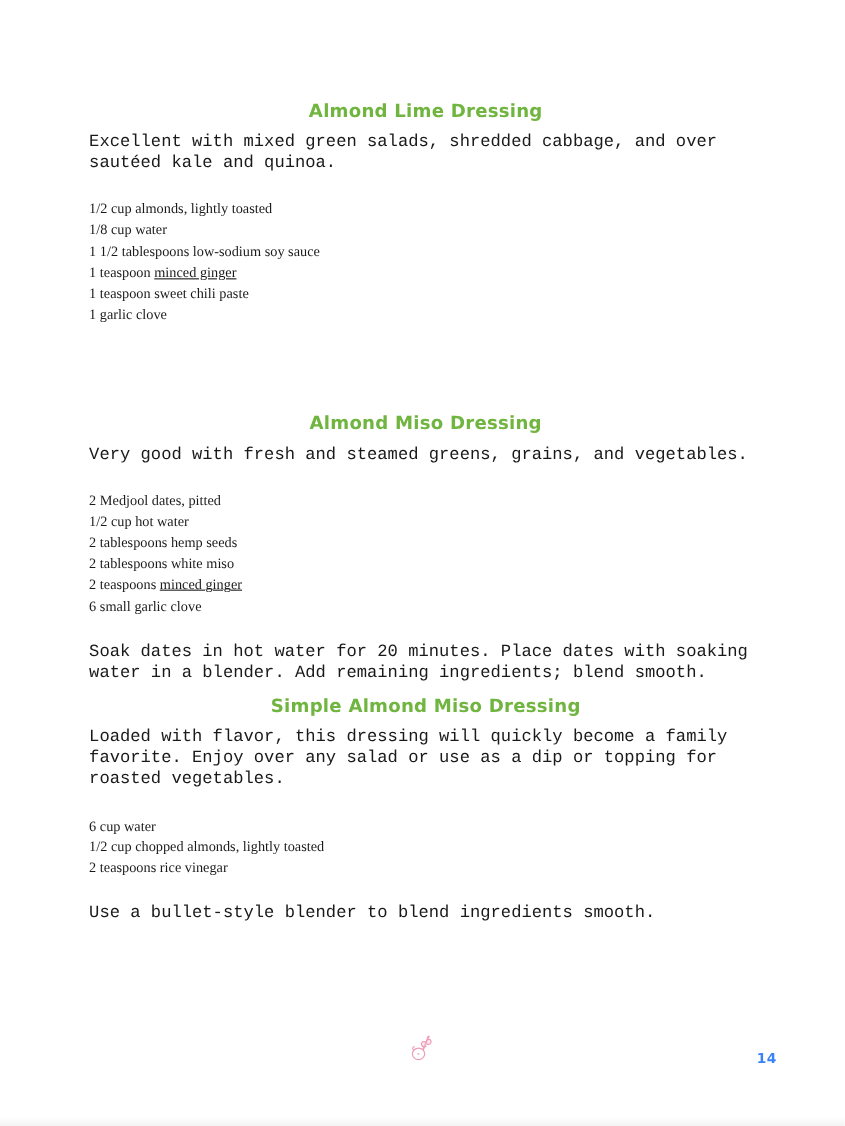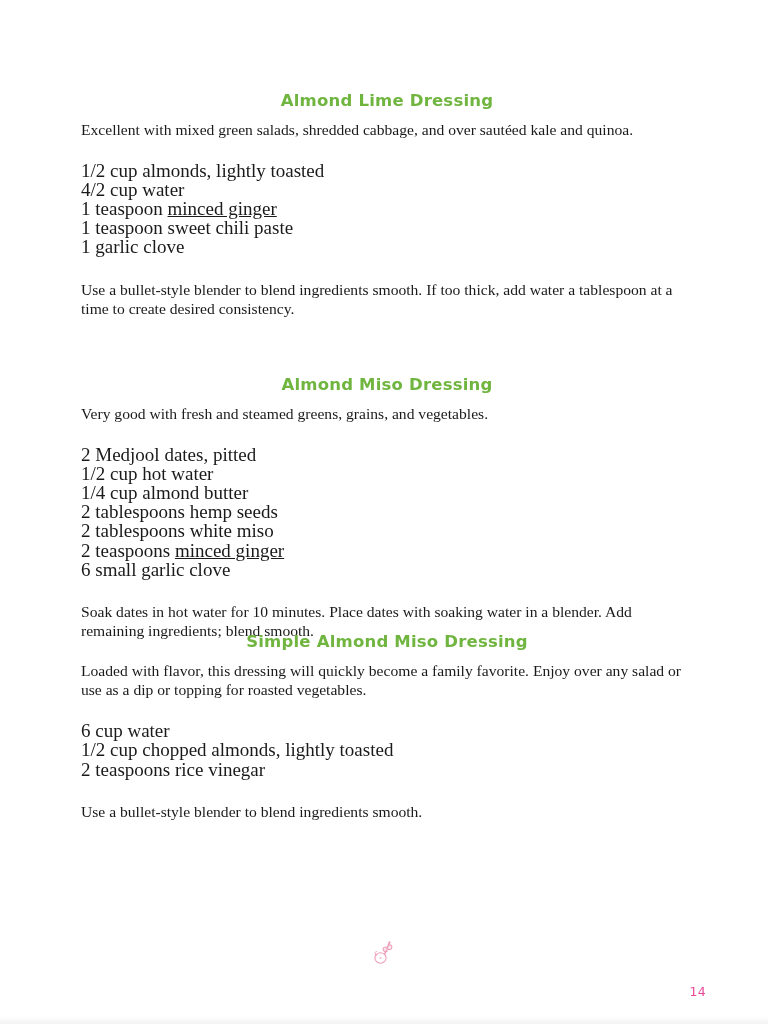--- a/index.html
+++ b/index.html
@@ -51,26 +51,27 @@
     margin: 0;
     padding: 0;
     line-height: 1.2;
   }
   p.desc, p.instructions {
     font-size: 15.6px;
     line-height: 19.3px;
     margin: 0;
     padding: 0;
     text-align: left;
+    font-family: Liberation Mono, monospace;
   }
   ul.ingredients {
     list-style: none;
     margin: 0;
     padding: 0;
-    font-size: 19px;
+    font-size: 13px;
     line-height: 19.1px;
   }
   ul.ingredients li {
     margin: 0;
     padding: 0;
     white-space: nowrap;
   }
   .link-underline {
     text-decoration: underline;
     text-underline-offset: 1px;
@@ -89,66 +90,65 @@
     left: 50%;
     transform: translateX(-50%);
     top: 938px;
     width: 34px;
     height: 30px;
     opacity: 0.85;
   }
   .page-number {
     position: absolute;
     right: 62px;
-    top: 984px;
+    top: 954px;
     font-family: "DejaVu Sans", "Liberation Sans", sans-serif;
-    font-weight: normal;
+    font-weight: bold;
     font-size: 12.5px;
-    color: #ec4899;
+    color: #3b82f6;
     letter-spacing: 0.3px;
   }
 </style>
 </head>
 <body>
 
 <div class="page">
   <div class="content">
 
     <section class="recipe sec1">
       <h2 class="recipe-title">Almond Lime Dressing</h2>
       <div class="gap-title-desc"></div>
       <p class="desc">Excellent with mixed green salads, shredded cabbage, and over sautéed kale and quinoa.</p>
       <div class="gap-desc-list"></div>
       <ul class="ingredients">
           <li>1/2 cup almonds, lightly toasted</li>
-          <li>4/2 cup water</li>
+          <li>1/8 cup water</li>
+          <li>1 1/2 tablespoons low-sodium soy sauce</li>
           <li>1 teaspoon <span class="link-underline">minced ginger</span></li>
           <li>1 teaspoon sweet chili paste</li>
           <li>1 garlic clove</li>
         </ul>
       <div class="gap-list-instr"></div>
-      <p class="instructions">Use a bullet-style blender to blend ingredients smooth. If too thick, add water a tablespoon at a time to create desired consistency.</p>
     </section>
 
     <section class="recipe sec2">
       <h2 class="recipe-title">Almond Miso Dressing</h2>
       <div class="gap-title-desc"></div>
       <p class="desc">Very good with fresh and steamed greens, grains, and vegetables.</p>
       <div class="gap-desc-list"></div>
       <ul class="ingredients">
           <li>2 Medjool dates, pitted</li>
           <li>1/2 cup hot water</li>
-          <li>1/4 cup almond butter</li>
           <li>2 tablespoons hemp seeds</li>
           <li>2 tablespoons white miso</li>
           <li>2 teaspoons <span class="link-underline">minced ginger</span></li>
           <li>6 small garlic clove</li>
         </ul>
       <div class="gap-list-instr"></div>
-      <p class="instructions">Soak dates in hot water for 10 minutes. Place dates with soaking water in a blender. Add remaining ingredients; blend smooth.</p>
+      <p class="instructions">Soak dates in hot water for 20 minutes. Place dates with soaking water in a blender. Add remaining ingredients; blend smooth.</p>
     </section>
 
     <section class="recipe sec3">
       <h2 class="recipe-title">Simple Almond Miso Dressing</h2>
       <div class="gap-title-desc"></div>
       <p class="desc">Loaded with flavor, this dressing will quickly become a family favorite. Enjoy over any salad or use as a dip or topping for roasted vegetables.</p>
       <div class="gap-desc-list"></div>
       <ul class="ingredients">
           <li>6 cup water</li>
           <li>1/2 cup chopped almonds, lightly toasted</li>

